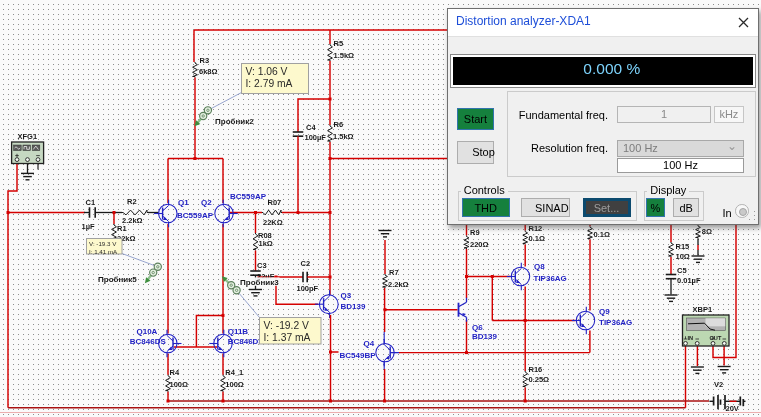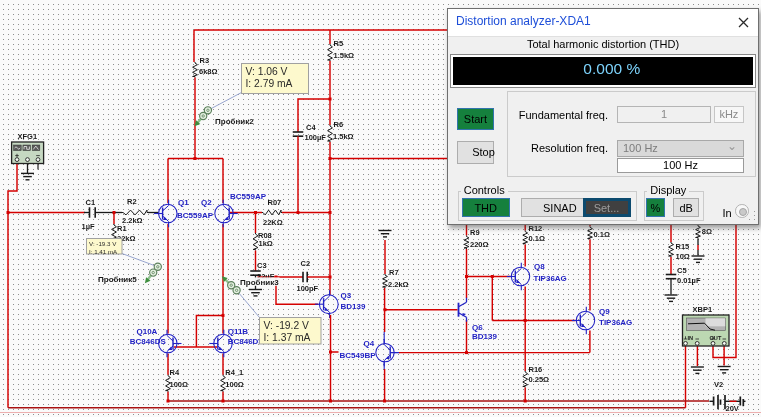--- a/index.html
+++ b/index.html
@@ -401,37 +401,36 @@
 <line x1="685.5" y1="336.3" x2="685.5" y2="339" stroke="#222" stroke-width="0.8"></line>
 <line x1="713" y1="336.3" x2="713" y2="339" stroke="#222" stroke-width="0.8"></line>
 </svg>
 
 <div id="dlg">
   <div id="titlebar">Distortion analyzer-XDA1
     <svg id="closex" width="11" height="11" viewBox="0 0 11 11">
           <path d="M1,1 L10,10 M10,1 L1,10" stroke="#2b2b2b" stroke-width="1.3" fill="none"></path>
         </svg>
   </div>
-  <div id="thdlabel">Total harmonic distortion (THD)</div>
   <div id="dispframe">
         <div id="dispblack">0.000&nbsp;%</div>
       </div>
   <div class="btn blue" style="left:8.7px;top:98.7px;width:37.5px;height:22.5px;">Start</div>
   <div class="btn gray" style="left:8.7px;top:132px;width:37.5px;height:22.5px;padding-left:16px;">Stop</div>
   <div id="grpfreq"></div>
   <div class="lab" style="left:60px;top:99.5px;width:100px;text-align:right;">Fundamental freq.</div>
   <div id="input1">1</div>
   <div id="khz">kHz</div>
   <div class="lab" style="left:60px;top:132.5px;width:100px;text-align:right;">Resolution freq.</div>
   <div id="combo">100 Hz<span id="chev">⌄</span></div>
   <div id="readout">100 Hz</div>
   <div class="grpbox" style="left:9.5px;top:181.5px;width:179px;height:30px;"></div>
   <div class="grplab" style="left:12.7px;top:175px;">Controls</div>
   <div class="btn blue" style="left:13.7px;top:189px;width:48px;height:19px;">THD</div>
-  <div class="btn gray" style="left:73.3px;top:189px;width:65px;height:19px;padding-left:12px;">SINAD</div>
+  <div class="btn gray" style="left:73.3px;top:189px;width:49px;height:19px;padding-left:12px;">SINAD</div>
   <div class="btn gray dis" style="left:134.5px;top:189px;width:48px;height:19px;">Set...</div>
   <div class="grpbox" style="left:195.8px;top:181.5px;width:60.6px;height:30px;"></div>
   <div class="grplab" style="left:199.3px;top:175px;">Display</div>
   <div class="btn blue" style="left:198.3px;top:189px;width:18.4px;height:19px;">%</div>
   <div class="btn gray" style="left:225.3px;top:189px;width:25.7px;height:19px;">dB</div>
   <div class="lab" style="left:274.5px;top:198px;">In</div>
   <div id="radio"></div>
   <div id="grip">
     <i style="left:8.5px;top:13px;"></i>
         <i style="left:3.5px;top:13px;"></i>

